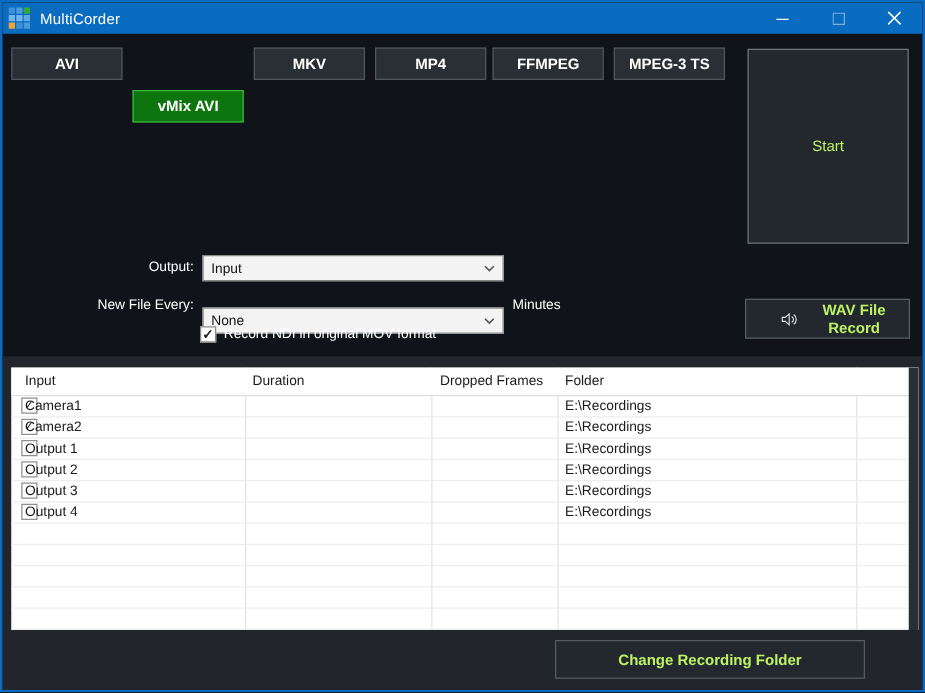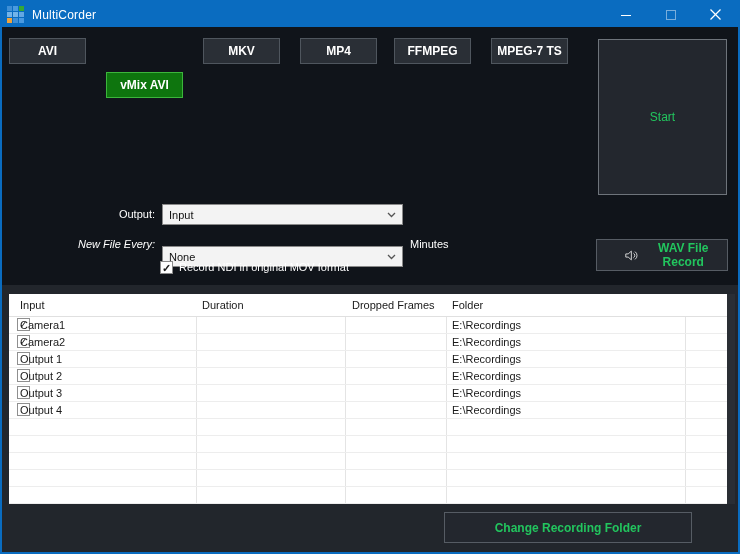--- a/index.html
+++ b/index.html
@@ -20,29 +20,29 @@
   .app-logo{display:grid;grid-template-columns:repeat(3,5px);grid-auto-rows:5px;gap:1px;margin-left:5px;}
   .app-logo span{width:5px;height:5px;}
   .title-text{color:#fff;font-size:12px;margin-left:8px;letter-spacing:.2px;}
   .win-controls{margin-left:auto;display:flex;height:100%;}
   .win-btn{width:45px;height:100%;display:flex;align-items:center;justify-content:center;}
   .win-btn svg{display:block;}
   .dim{opacity:.45;}
   
   .content{position:absolute;left:0;top:25px;right:0;bottom:0;}
   .tab-btn{
-    position:absolute;top:11px;width:77px;height:26px;
+    position:absolute;top:11px;width:89px;height:26px;
     background:#2a2f36;border:1px solid #4f565e;color:#fff;
     font-family:"Liberation Sans",sans-serif;
     font-size:12px;font-weight:bold;text-align:center;line-height:24px;cursor:default;
   }
   .tab-btn.active{background:var(--green,#0e750e);border-color:#3cb53c;margin-top:34px;}
   .big-btn{
     position:absolute;background:var(--button-bg,#23272e);
-    border:1px solid #6e747b;color:#22c55e;
+    border:1px solid #6e747b;color:#bef264;
     font-family:"Liberation Sans",sans-serif;font-size:12px;text-align:center;
   }
   .bold-btn{font-weight:bold;border-color:#565c64;display:flex;align-items:center;justify-content:center;gap:7px;}
   .form-label{position:absolute;color:#fff;font-size:11px;line-height:21px;text-align:right;}
   .combo{
     position:absolute;height:21px;background:#f3f3f3;border:1px solid #898989;
     display:flex;align-items:center;padding:0 6px;
   }
   .combo .combo-value{font-size:11px;color:#111;flex:1;}
   .combo svg{flex:none;}
@@ -108,34 +108,34 @@
   </div>
 
   <div class="content">
 
     <div id="tabStrip">
         <div class="tab-btn" style="left: 7px;">AVI</div>
         <div class="tab-btn active" style="left: 104px;">vMix AVI</div>
         <div class="tab-btn" style="left: 201px;">MKV</div>
         <div class="tab-btn" style="left: 298px;">MP4</div>
         <div class="tab-btn" style="left: 392px;">FFMPEG</div>
-        <div class="tab-btn" style="left: 489px;">MPEG-7 TS</div>
+        <div class="tab-btn" style="left: 489px;">MPEG-3 TS</div>
       </div>
 
     <button class="big-btn" style="left:596px;top:12px;width:129px;height:156px;">Start</button>
 
     <div class="form-label" style="left:53px;top:177px;width:100px;">Output:</div>
     <div class="combo" style="left:160px;top:177px;width:241px;">
       <span class="combo-value">Input</span>
       <svg width="9" height="6" viewBox="0 0 9 6">
         <polyline points="1,1 4.5,4.5 8,1" fill="none" stroke="#555" stroke-width="1.3"></polyline>
       </svg>
     </div>
 
-    <div class="form-label" style="left:33px;top:207px;width:120px;font-style:italic;">New File Every:</div>
+    <div class="form-label" style="left:33px;top:207px;width:120px;">New File Every:</div>
     <div class="combo" style="left:160px;top:219px;width:241px;">
       <span class="combo-value">None</span>
       <svg width="9" height="6" viewBox="0 0 9 6">
         <polyline points="1,1 4.5,4.5 8,1" fill="none" stroke="#555" stroke-width="1.3"></polyline>
       </svg>
     </div>
     <div class="plain-label" style="left:408px;top:207px;">Minutes</div>
 
     <span class="checkbox checked" id="ndiCheckbox" style="left:158px;top:234px;"></span>
     <div class="plain-label" style="left:177px;top:230px;">Record NDI in original MOV format</div>

